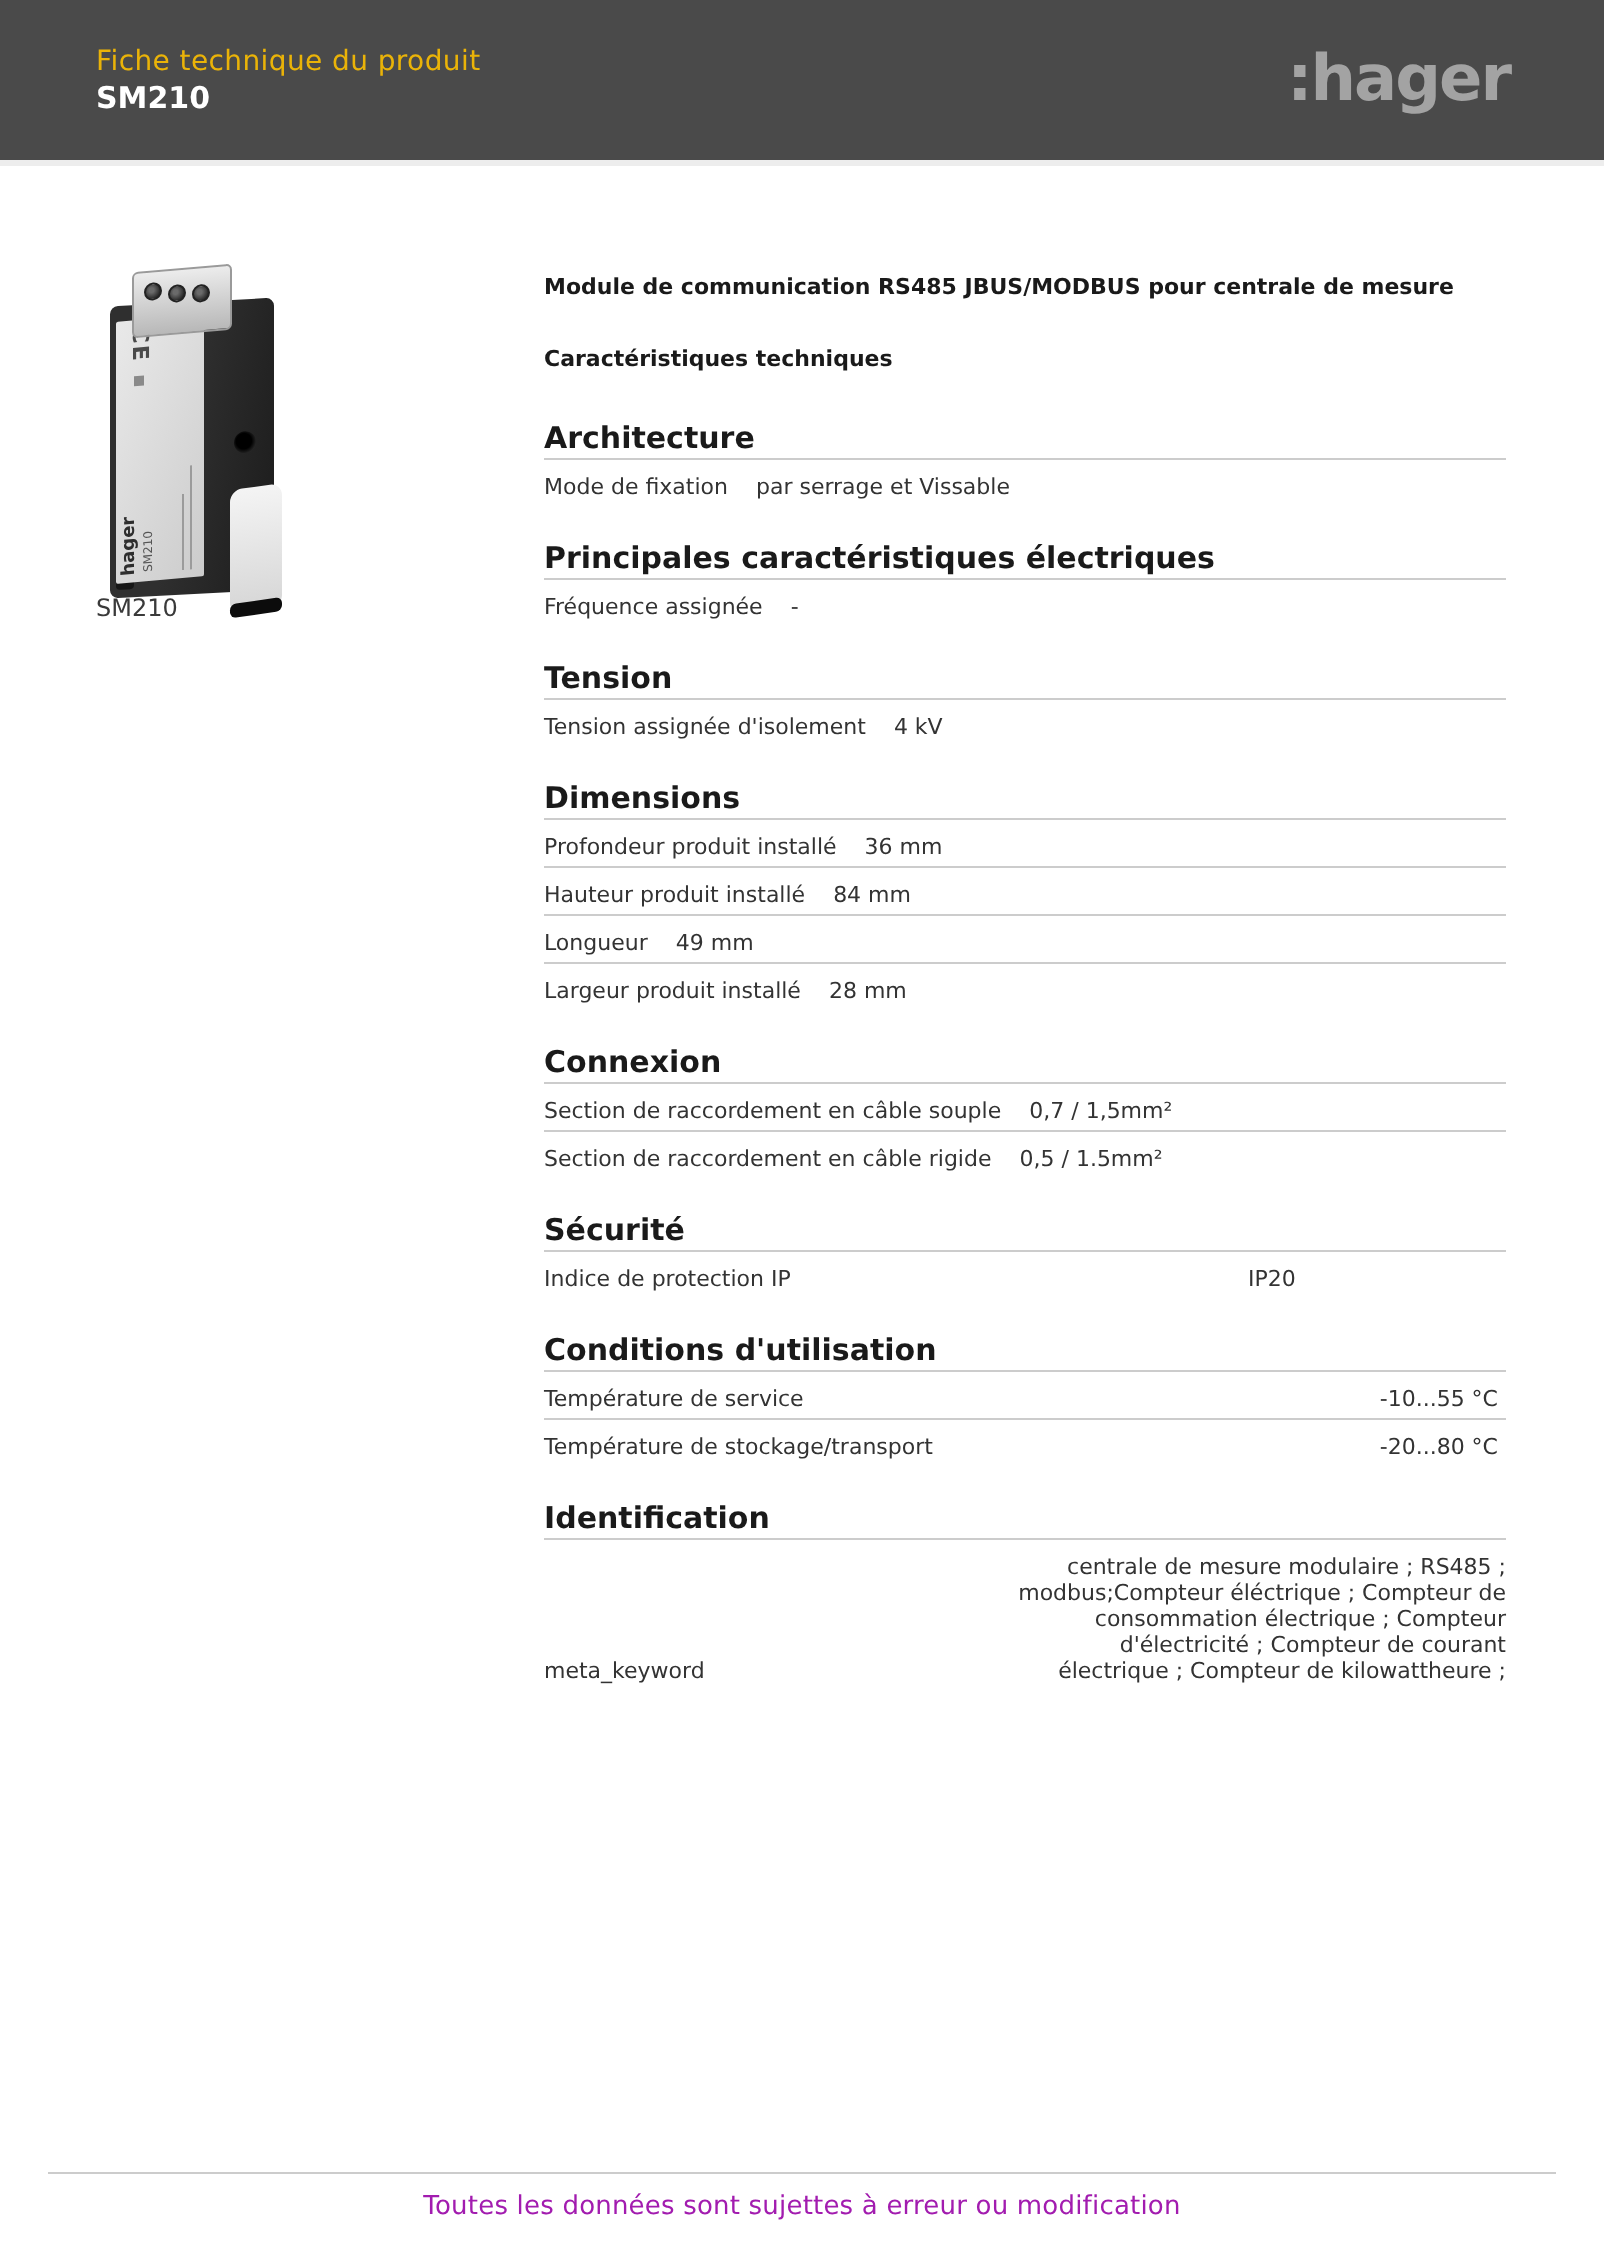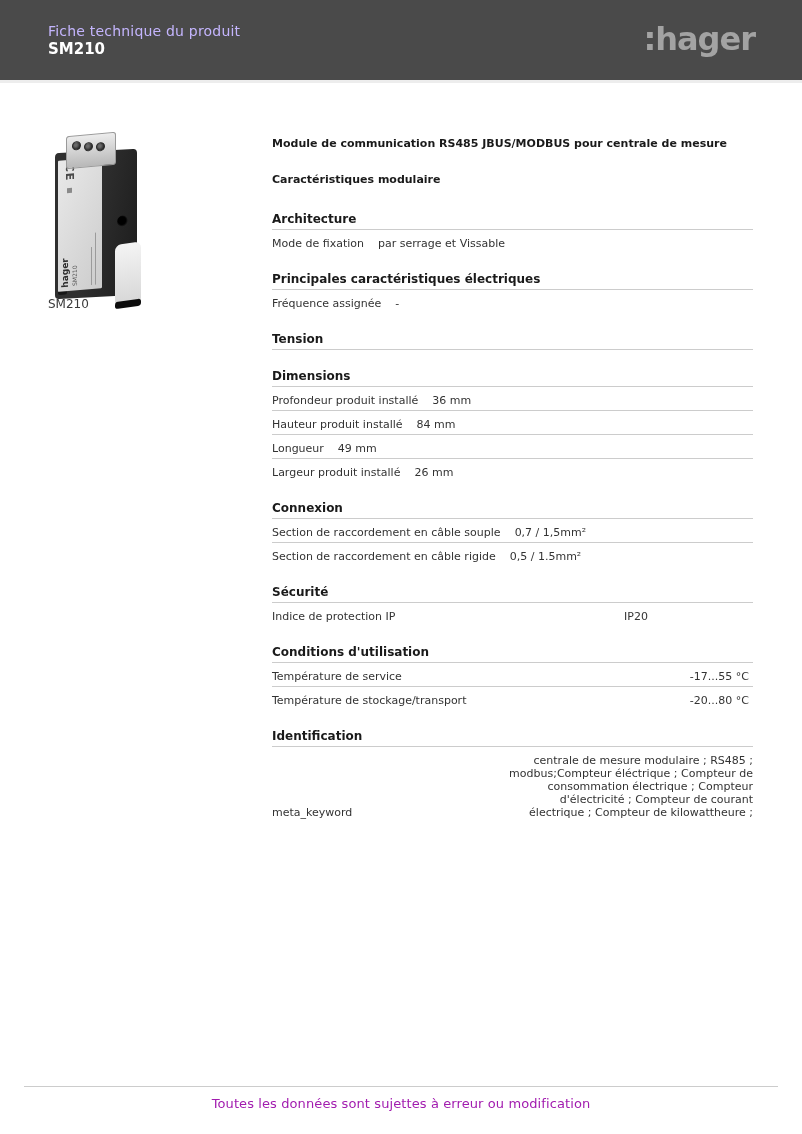--- a/index.html
+++ b/index.html
@@ -7,21 +7,21 @@
     width:802px;height:1134px;position:relative;background:#ffffff;
     font-family:"DejaVu Sans", sans-serif;overflow:hidden;
   }
 
   
   .page-header{
     position:absolute;left:0;top:0;width:802px;height:83px;
     background:#4a4a4a;border-bottom:3px solid #ededed;box-sizing:border-box;
   }
   .header-titles{position:absolute;left:48px;top:23px;}
-  .doc-type{font-size:14px;line-height:17px;color:#c4b5fd;letter-spacing:.2px;}
+  .doc-type{font-size:14px;line-height:17px;color:#eab308;letter-spacing:.2px;}
   .doc-code{font-size:15px;line-height:18px;color:#ffffff;font-weight:bold;}
   .brand-logo{
     position:absolute;right:47px;top:21px;
     color:#a3a3a3;font-weight:bold;font-size:32px;line-height:36px;letter-spacing:-1px;
   }
 
   
   .device-figure{position:absolute;left:45px;top:131px;width:95px;height:170px;}
   .dev-terminal{
     position:absolute;left:21px;top:3px;width:50px;height:33px;
@@ -62,21 +62,21 @@
     border-radius:3px;transform:skewY(-5deg);}
   .device-caption{position:absolute;left:48px;top:297px;font-size:12px;color:#3a3a3a;}
 
   
   .main-content{position:absolute;left:272px;top:137px;width:481px;color:#333;}
   .doc-title{font-size:11px;line-height:13px;font-weight:bold;color:#1a1a1a;}
   .doc-subtitle{font-size:11px;line-height:13px;font-weight:bold;color:#1a1a1a;margin-top:23px;}
   .section{margin-top:20px;}
   .section:first-of-type{margin-top:27px;}
   .section-heading{
-    font-size:12px;line-height:13px;font-weight:bold;color:#1a1a1a;
+    font-size:15px;line-height:13px;font-weight:bold;color:#1a1a1a;
     padding-bottom:3px;border-bottom:1px solid #cccccc;
   }
   .row{
     position:relative;font-size:11px;line-height:13px;color:#333;
     padding:7px 0 3px;border-bottom:1px solid #cccccc;min-height:13px;
   }
   .section .row:last-child{border-bottom:none;}
   .row.inline .value{margin-left:14px;}
   .row.mid .value{position:absolute;left:352px;top:7px;text-align:center;}
   .row.right .value{position:absolute;right:4px;top:7px;}
@@ -119,52 +119,53 @@
   <div class="dev-terminal">
     <span class="dev-screw s1"></span>
     <span class="dev-screw s2"></span>
     <span class="dev-screw s3"></span>
   </div>
 </div>
 <div class="device-caption">SM210</div>
 
 <div class="main-content">
   <div class="doc-title">Module de communication RS485 JBUS/MODBUS pour centrale de mesure</div>
-  <div class="doc-subtitle">Caractéristiques modulaire</div>
+  <div class="doc-subtitle">Caractéristiques techniques</div>
   <div id="sections">
       <div class="section">
         <div class="section-heading">Architecture</div>
         <div class="row inline"><span class="label">Mode de fixation</span><span class="value">par serrage et Vissable</span></div>
       </div>
       <div class="section">
         <div class="section-heading">Principales caractéristiques électriques</div>
         <div class="row inline"><span class="label">Fréquence assignée</span><span class="value">-</span></div>
       </div>
       <div class="section">
         <div class="section-heading">Tension</div>
+        <div class="row inline"><span class="label">Tension assignée d'isolement</span><span class="value">4 kV</span></div>
       </div>
       <div class="section">
         <div class="section-heading">Dimensions</div>
         <div class="row inline"><span class="label">Profondeur produit installé</span><span class="value">36 mm</span></div>
         <div class="row inline"><span class="label">Hauteur produit installé</span><span class="value">84 mm</span></div>
         <div class="row inline"><span class="label">Longueur</span><span class="value">49 mm</span></div>
-        <div class="row inline"><span class="label">Largeur produit installé</span><span class="value">26 mm</span></div>
+        <div class="row inline"><span class="label">Largeur produit installé</span><span class="value">28 mm</span></div>
       </div>
       <div class="section">
         <div class="section-heading">Connexion</div>
         <div class="row inline"><span class="label">Section de raccordement en câble souple</span><span class="value">0,7 / 1,5mm²</span></div>
         <div class="row inline"><span class="label">Section de raccordement en câble rigide</span><span class="value">0,5 / 1.5mm²</span></div>
       </div>
       <div class="section">
         <div class="section-heading">Sécurité</div>
         <div class="row mid"><span class="label">Indice de protection IP</span><span class="value">IP20</span></div>
       </div>
       <div class="section">
         <div class="section-heading">Conditions d'utilisation</div>
-        <div class="row right"><span class="label">Température de service</span><span class="value">-17...55 °C</span></div>
+        <div class="row right"><span class="label">Température de service</span><span class="value">-10...55 °C</span></div>
         <div class="row right"><span class="label">Température de stockage/transport</span><span class="value">-20...80 °C</span></div>
       </div>
       <div class="section">
         <div class="section-heading">Identification</div>
         <div class="row right-block">
           <span class="label">meta_keyword</span>
           <span class="value">centrale de mesure modulaire ; RS485 ; modbus;Compteur éléctrique ; Compteur de consommation électrique ; Compteur d'électricité ; Compteur de courant électrique ; Compteur de kilowattheure ;</span>
         </div>
       </div>
     </div>

